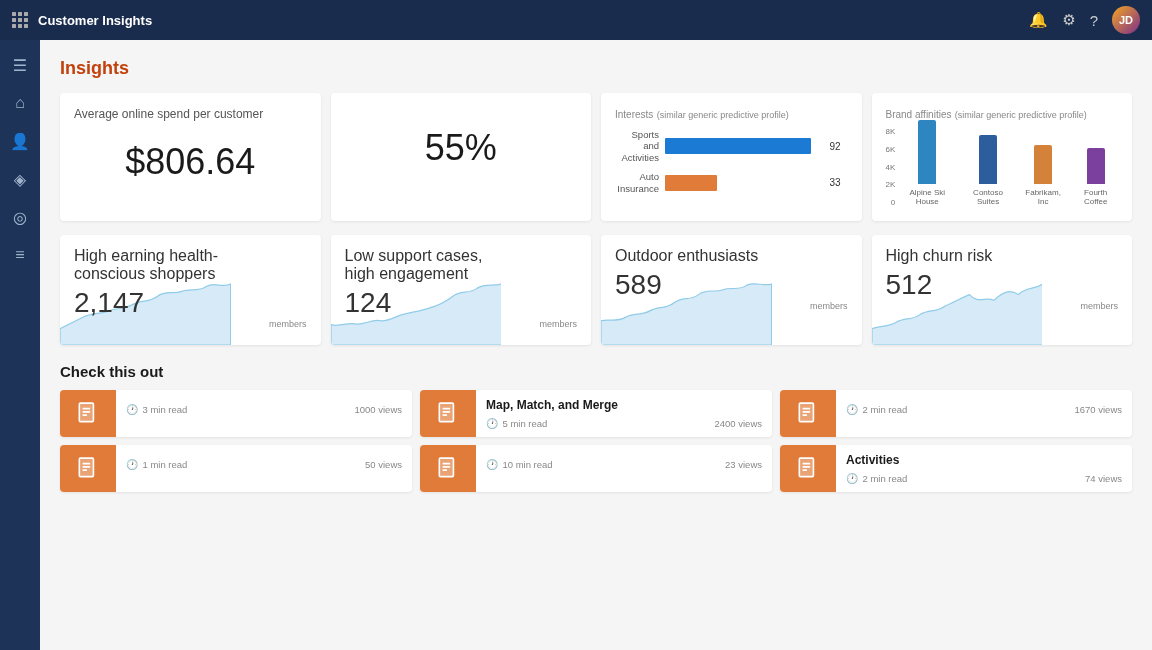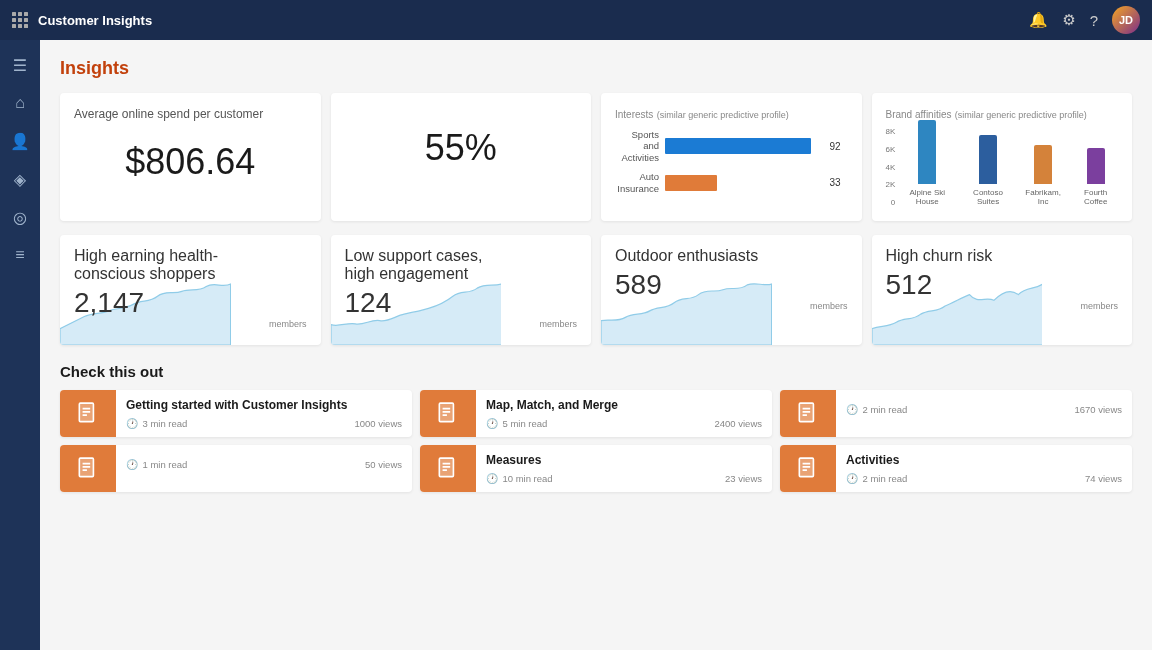--- a/index.html
+++ b/index.html
@@ -263,21 +263,20 @@
       <div class="cto-card">
             <div class="cto-icon-box">
               <svg width="26" height="26" viewBox="0 0 24 24" fill="none">
                 <rect x="4" y="2" width="13" height="17" rx="1" fill="rgba(255,255,255,0.3)" stroke="white" stroke-width="1.5"></rect>
                 <line x1="7" y1="7" x2="14" y2="7" stroke="white" stroke-width="1.5"></line>
                 <line x1="7" y1="10" x2="14" y2="10" stroke="white" stroke-width="1.5"></line>
                 <line x1="7" y1="13" x2="11" y2="13" stroke="white" stroke-width="1.5"></line>
               </svg>
             </div>
             <div class="cto-body">
-              <div class="cto-title">Getting started with Customer Insights</div>
               <div class="cto-meta">
                 <div class="cto-meta-left">
                   <span style="font-size:10px;">🕐</span>
                   <span>3 min read</span>
                 </div>
                 <div>1000 views</div>
               </div>
             </div>
           </div>
           <div class="cto-card">
@@ -341,21 +340,20 @@
           <div class="cto-card">
             <div class="cto-icon-box">
               <svg width="26" height="26" viewBox="0 0 24 24" fill="none">
                 <rect x="4" y="2" width="13" height="17" rx="1" fill="rgba(255,255,255,0.3)" stroke="white" stroke-width="1.5"></rect>
                 <line x1="7" y1="7" x2="14" y2="7" stroke="white" stroke-width="1.5"></line>
                 <line x1="7" y1="10" x2="14" y2="10" stroke="white" stroke-width="1.5"></line>
                 <line x1="7" y1="13" x2="11" y2="13" stroke="white" stroke-width="1.5"></line>
               </svg>
             </div>
             <div class="cto-body">
-              <div class="cto-title">Measures</div>
               <div class="cto-meta">
                 <div class="cto-meta-left">
                   <span style="font-size:10px;">🕐</span>
                   <span>10 min read</span>
                 </div>
                 <div>23 views</div>
               </div>
             </div>
           </div>
           <div class="cto-card">

